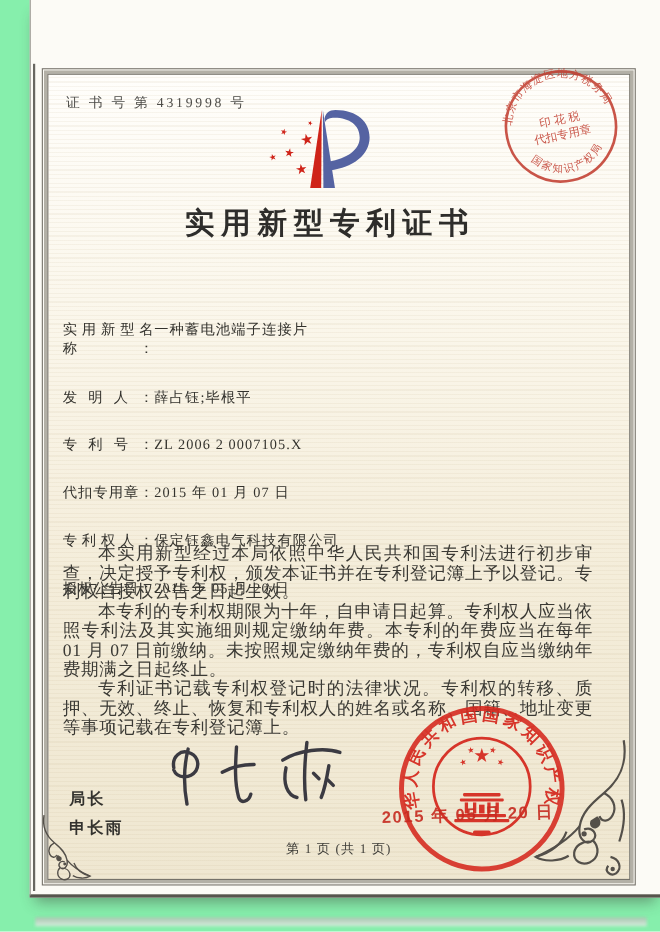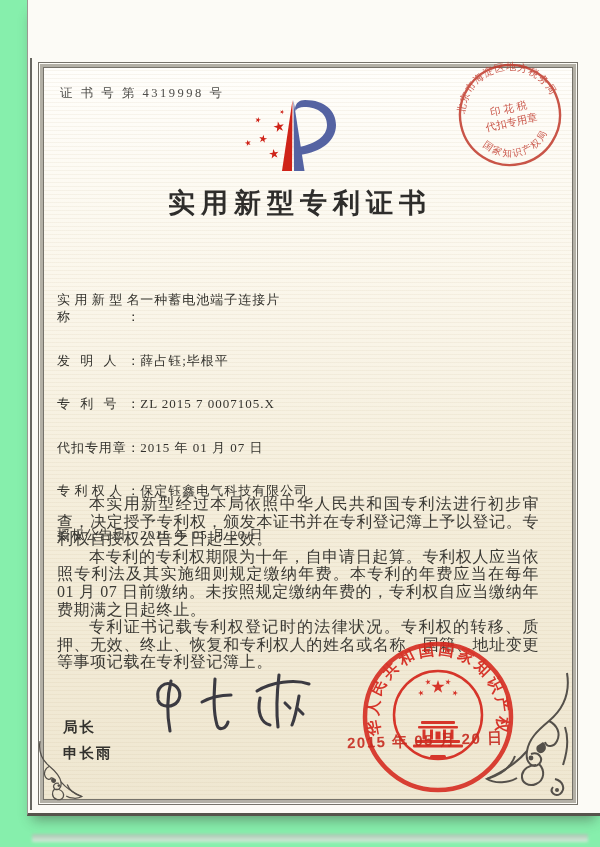--- a/index.html
+++ b/index.html
@@ -95,21 +95,21 @@
       <div class="title">实用新型专利证书</div>
 
       <div class="fields">
         <div class="field-row">
           <span class="f-label">实用新型名称：</span><span class="f-value">一种蓄电池端子连接片</span>
         </div>
         <div class="field-row">
           <span class="f-label">发明人：</span><span class="f-value">薛占钰;毕根平</span>
         </div>
         <div class="field-row">
-          <span class="f-label">专利号：</span><span class="f-value">ZL 2015 7 0007105.X</span>
+          <span class="f-label">专利号：</span><span class="f-value">ZL 2006 2 0007105.X</span>
         </div>
         <div class="field-row">
           <span class="f-label">代扣专用章：</span><span class="f-value">2015 年 01 月 07 日</span>
         </div>
         <div class="field-row">
           <span class="f-label">专利权人：</span><span class="f-value">保定钰鑫电气科技有限公司</span>
         </div>
         <div class="field-row">
           <span class="f-label">授权公告日：</span><span class="f-value">2015 年 05 月 20 日</span>
         </div>
@@ -175,20 +175,21 @@
         <text font-size="10" fill="#c0392b" letter-spacing="1" font-family="Liberation Sans, DejaVu Sans, sans-serif">
           <textPath href="#arcTaxTop" startOffset="50%" text-anchor="middle">北京市海淀区地方税务局</textPath>
         </text>
         <text font-size="9.5" fill="#c0392b" letter-spacing="1.5" font-family="Liberation Sans, DejaVu Sans, sans-serif">
           <textPath href="#arcTaxBottom" startOffset="50%" text-anchor="middle">国家知识产权局</textPath>
         </text>
         <text x="60" y="57" text-anchor="middle" font-size="10.5" fill="#c0392b" font-family="Liberation Sans, DejaVu Sans, sans-serif">印 花 税</text>
         <text x="60" y="71" text-anchor="middle" font-size="10.5" fill="#c0392b" font-family="Liberation Sans, DejaVu Sans, sans-serif">代扣专用章</text>
       </svg>
 
+      <div class="page-footer">第 1 页 (共 1 页)</div>
 
       <svg class="ornament-right" width="92" height="130" viewBox="0 0 92 130">
         <g fill="none" stroke="#54504a" stroke-width="2">
           <path d="M 88,4 C 92,28 82,42 70,52 C 58,62 50,70 48,82 C 46,94 54,100 60,95 C 65,90 60,82 52,85"></path>
           <path d="M 70,52 C 78,56 82,64 78,72 C 75,78 68,79 66,73"></path>
           <path d="M 48,82 C 38,94 26,102 8,110 C 16,115 30,114 38,109"></path>
           <path d="M 8,110 C 22,106 32,98 36,87"></path>
           <path d="M 60,95 C 66,101 66,111 57,115 C 50,118 42,114 43,106 C 44,100 50,96 57,96"></path>
           <path d="M 76,110 C 84,112 87,120 81,125 C 76,128 70,123 74,118"></path>
           <path d="M 86,58 C 90,70 88,84 84,96"></path>

